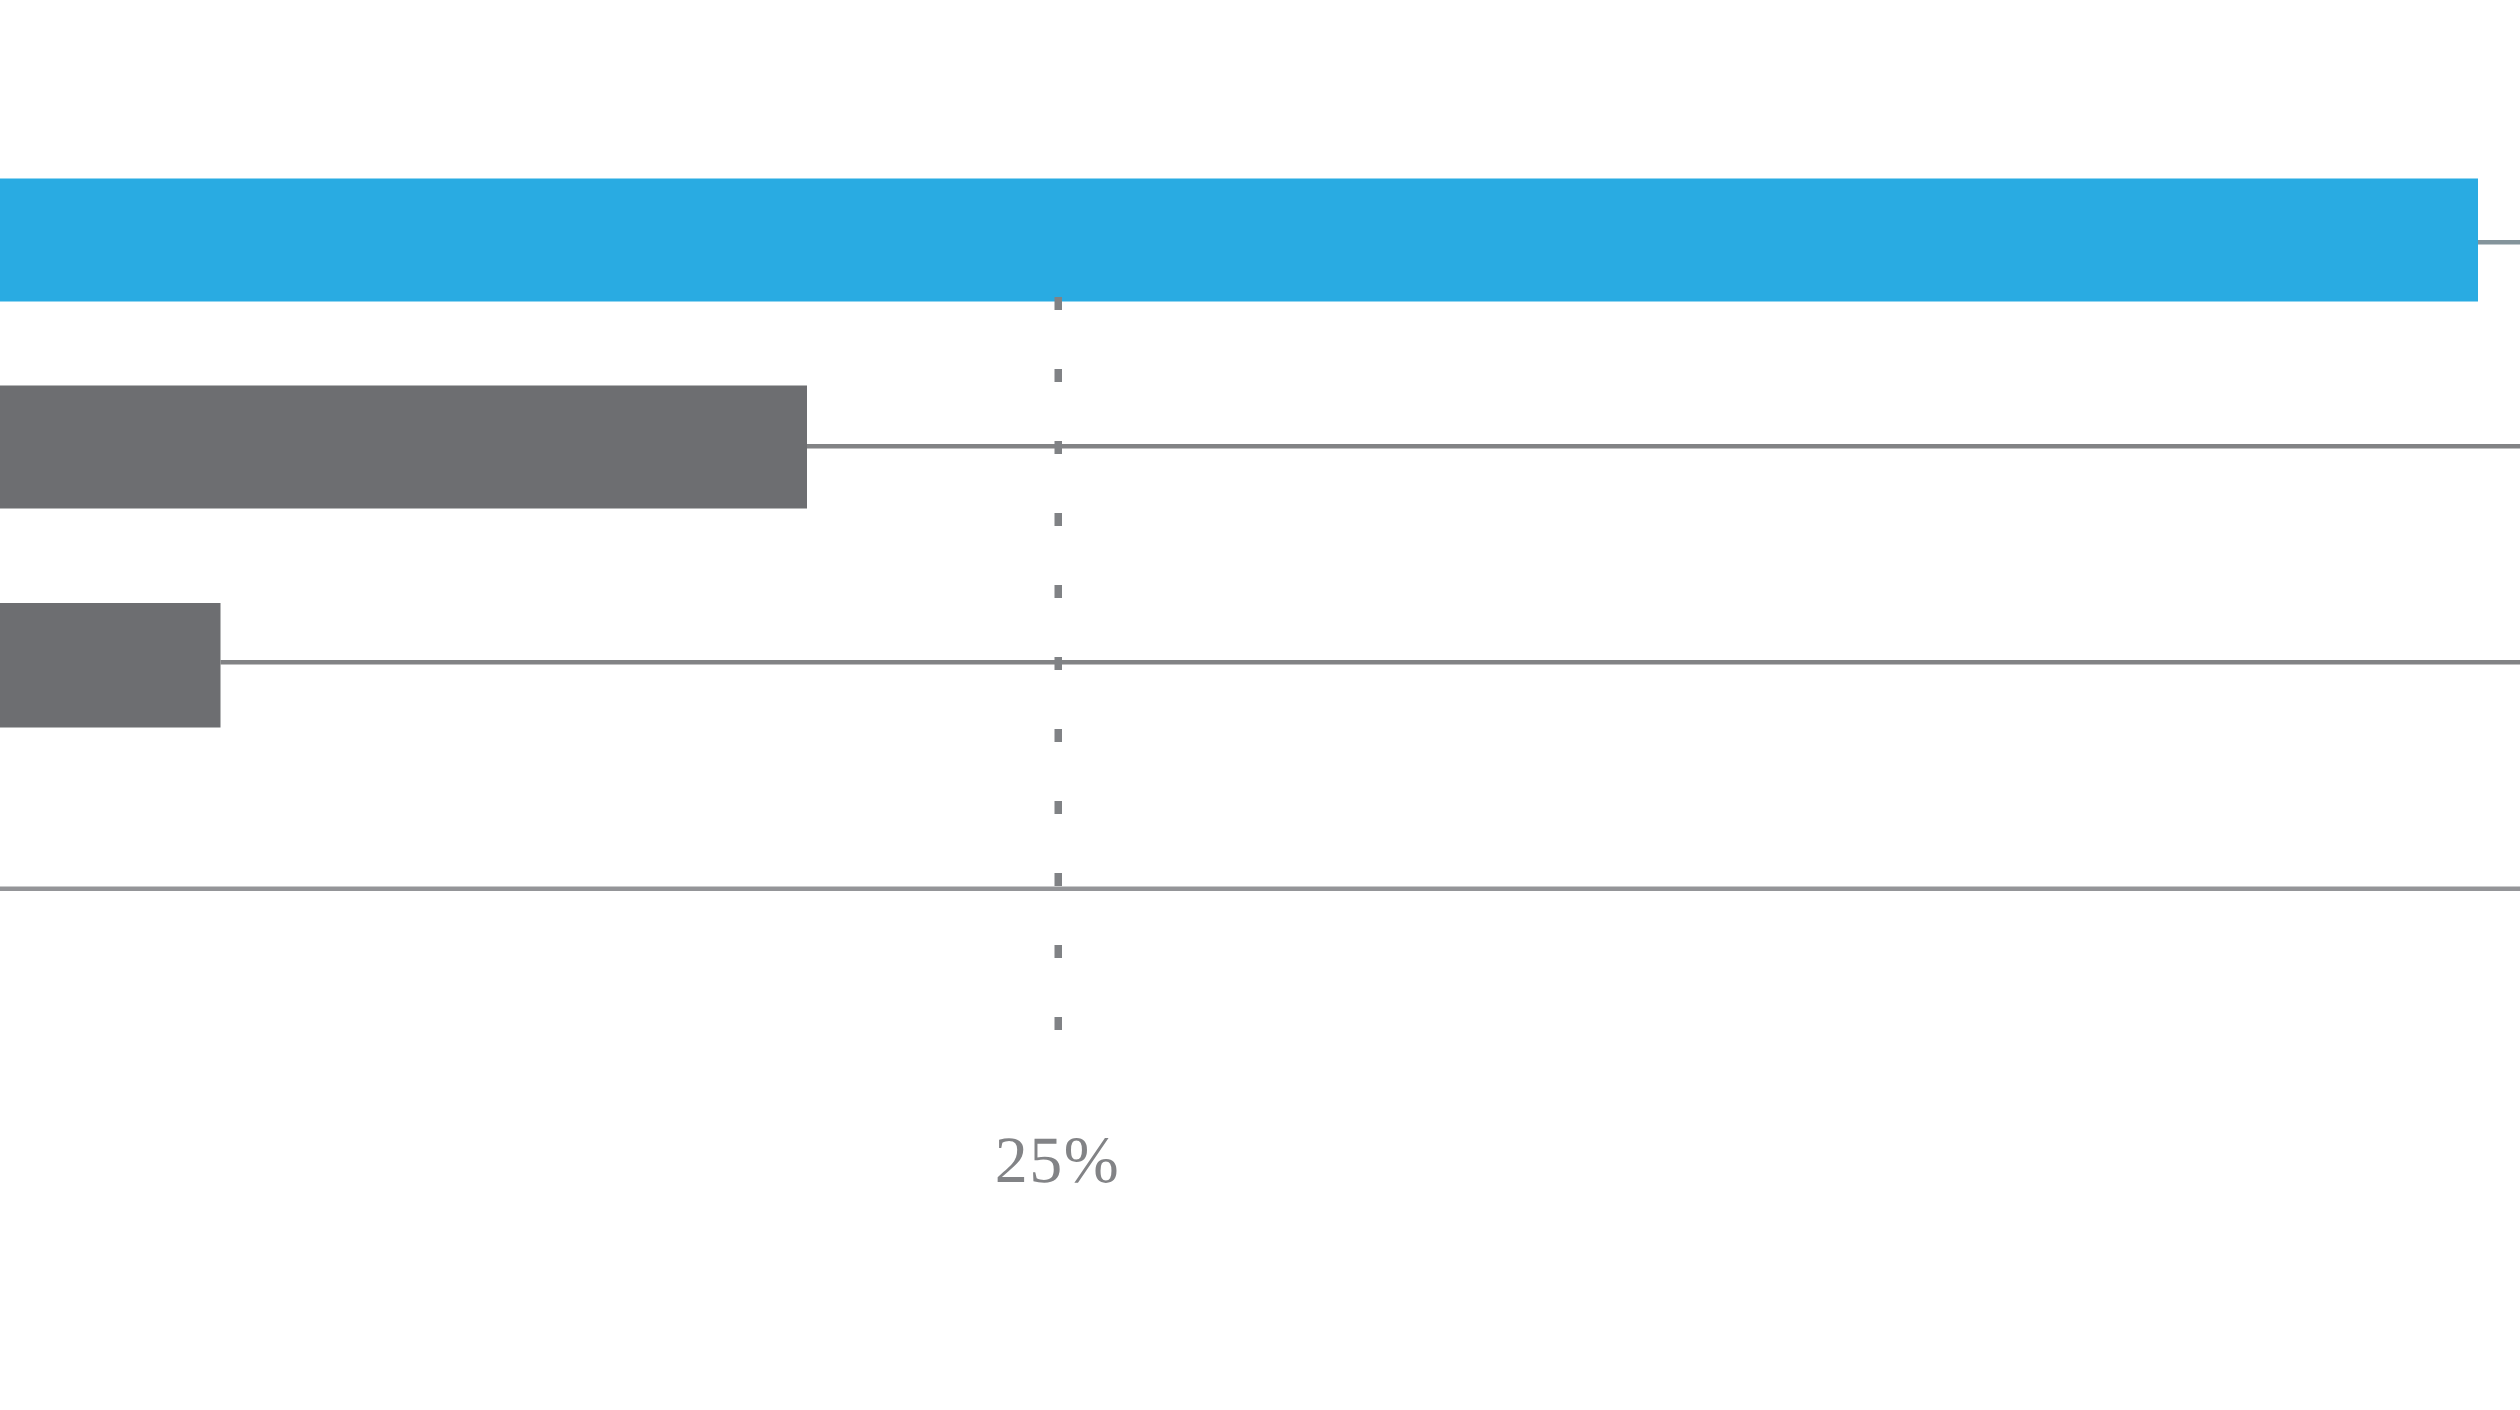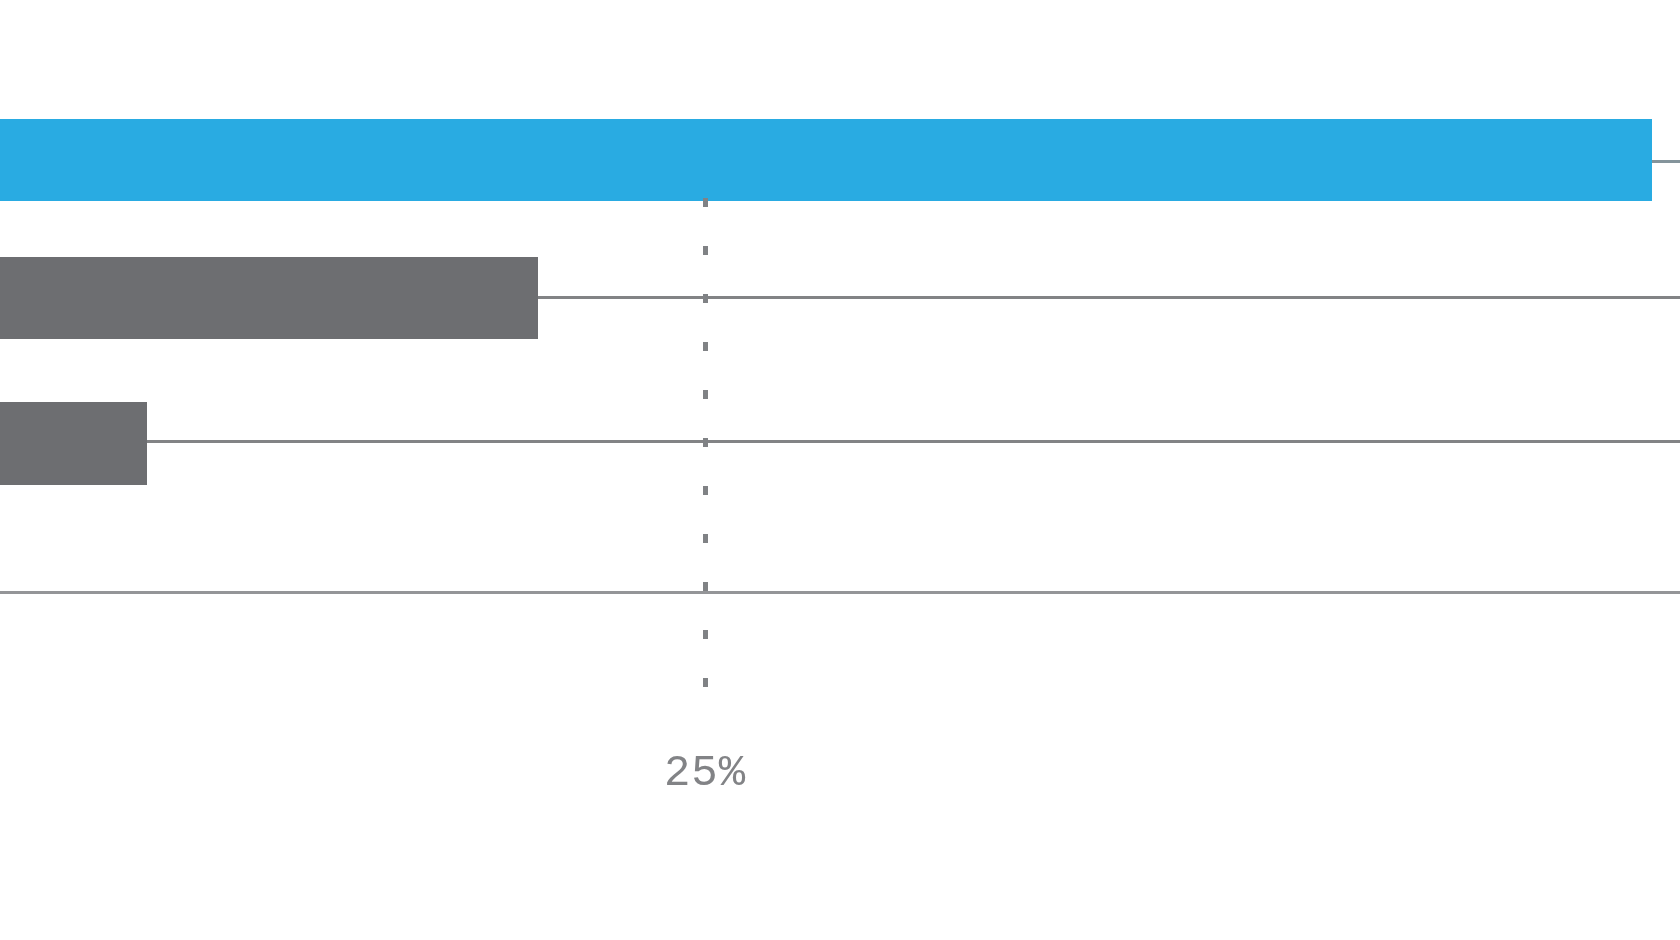--- a/index.html
+++ b/index.html
@@ -59,21 +59,21 @@
       rgba(255,255,255,0) 9px,
       rgba(255,255,255,0) 48px
     );
     background-size: 5px 48px;
     background-repeat: repeat-y;
   }
 
   
   .tick-label {
     position: absolute;
-    font-family: Liberation Mono, monospace;
+    font-family: Liberation Serif, serif;
     color: #6d6e71;
     font-size: 44px;
     letter-spacing: 1px;
     white-space: nowrap;
     transform: translateX(-50%);
     opacity: 0.85;
   }
 </style>
 </head>
 <body>

